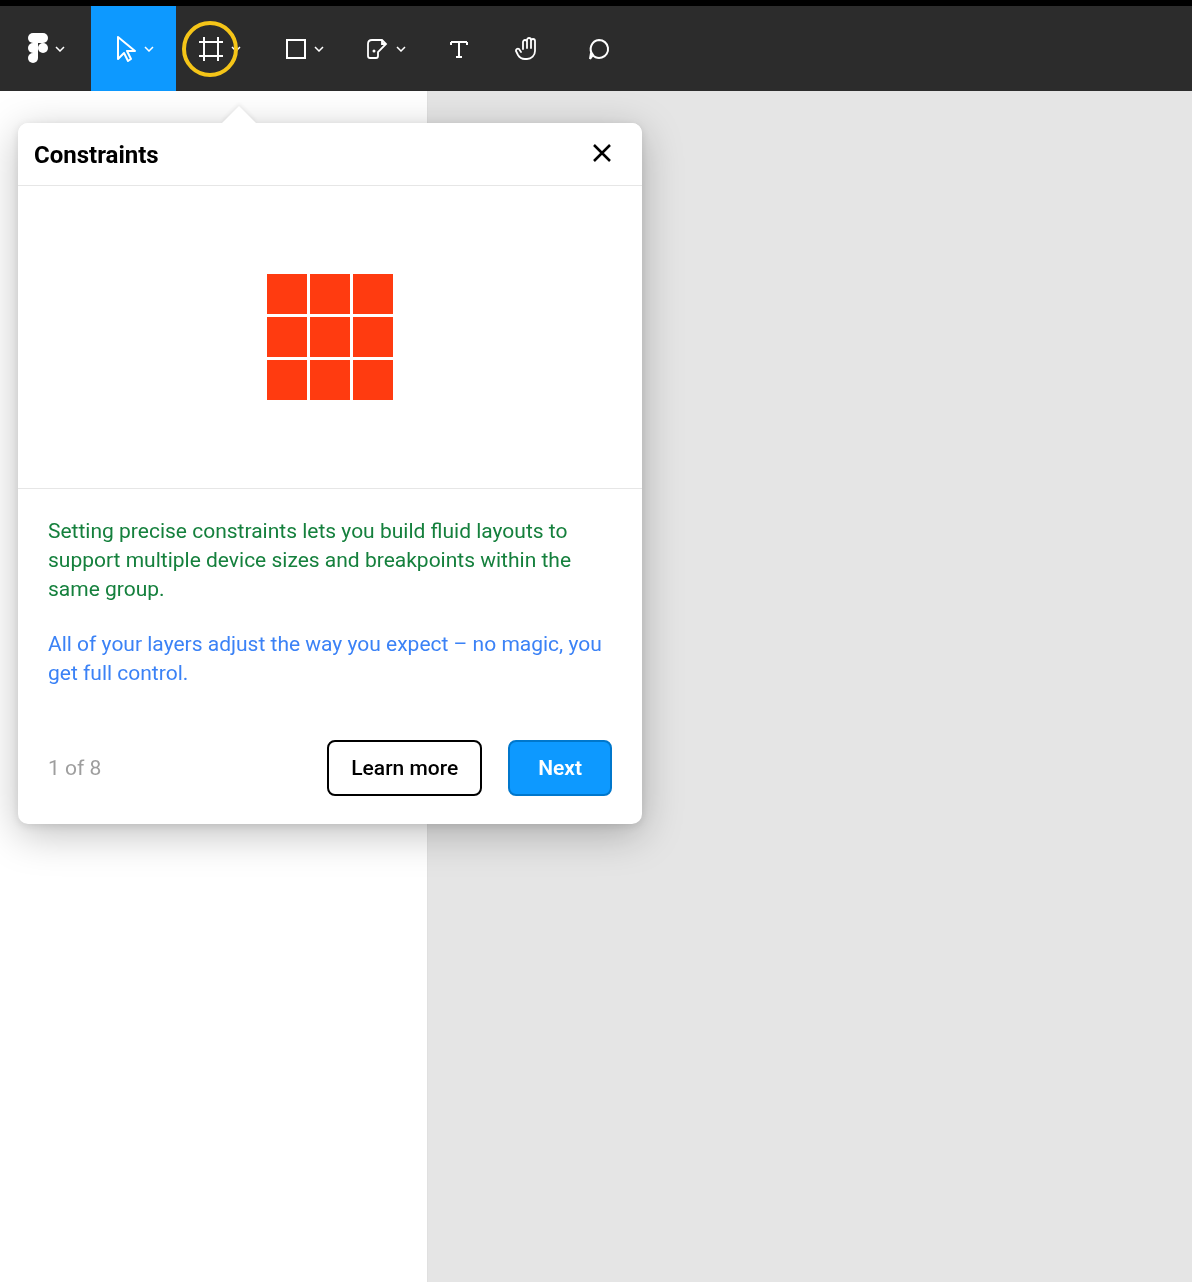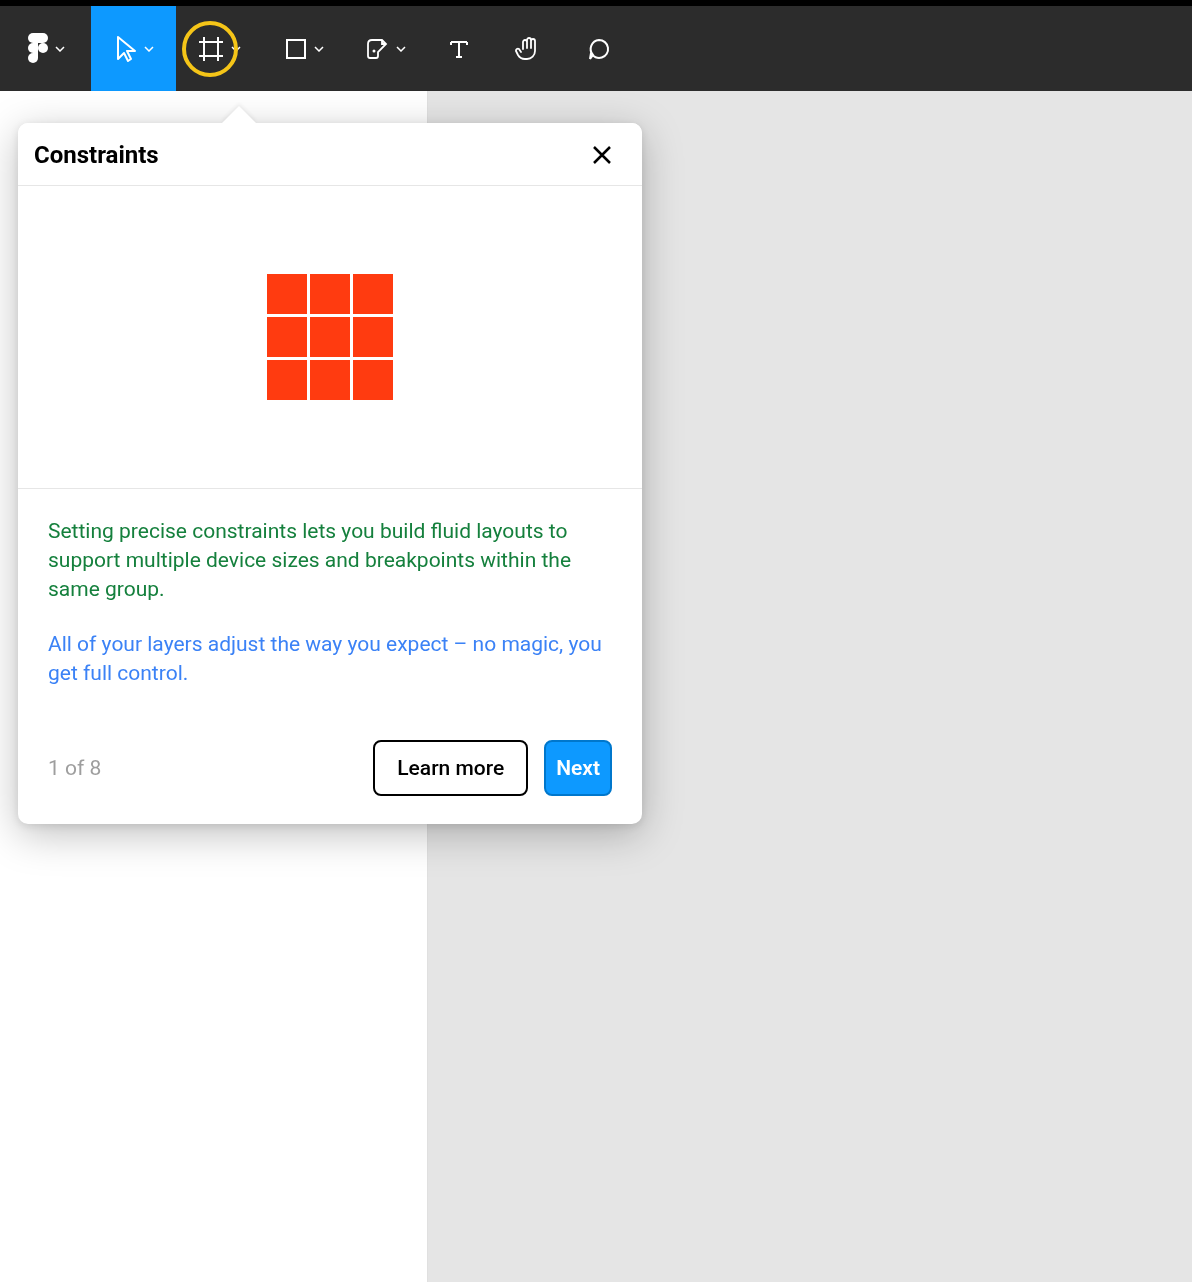--- a/index.html
+++ b/index.html
@@ -73,21 +73,20 @@
   .modal-pointer {
     position: absolute;
     left: 209px; top: -12px;
     width: 24px; height: 24px;
     background: #fff;
     transform: rotate(45deg);
     box-shadow: -2px -2px 4px rgba(0,0,0,0.06);
   }
   .modal-header {
     display: flex;
-    align-items: center;
     justify-content: space-between;
     padding: 18px 28px 16px 16px;
     border-bottom: 1px solid #e6e6e6;
     position: relative;
     background: #fff;
     border-radius: 10px 10px 0 0;
   }
   .modal-title {
     font-size: 24px;
     font-weight: 700;
@@ -128,41 +127,41 @@
     align-items: center;
     justify-content: space-between;
     padding: 0 30px 28px 30px;
   }
   .step-indicator {
     font-size: 21px;
     color: #9e9e9e;
   }
   .footer-buttons {
     display: flex;
-    gap: 16px;
+    gap: 26px;
   }
   .btn {
     font-size: 21px;
     border-radius: 8px;
     padding: 14px 22px;
     cursor: pointer;
     font-family: inherit;
   }
   .btn-secondary {
     background: #fff;
     border: 2px solid #000;
     color: #000;
     font-weight: 500;
   }
   .btn-primary {
     background: #0d99ff;
     border: 2px solid #0077cc;
     color: #fff;
     font-weight: 600;
-    padding: 14px 10px;
+    padding: 14px 28px;
   }
   svg { display: block; }
 </style>
 </head>
 <body>
 
 <div class="top-stripe"></div>
 
 <div class="toolbar">
 

